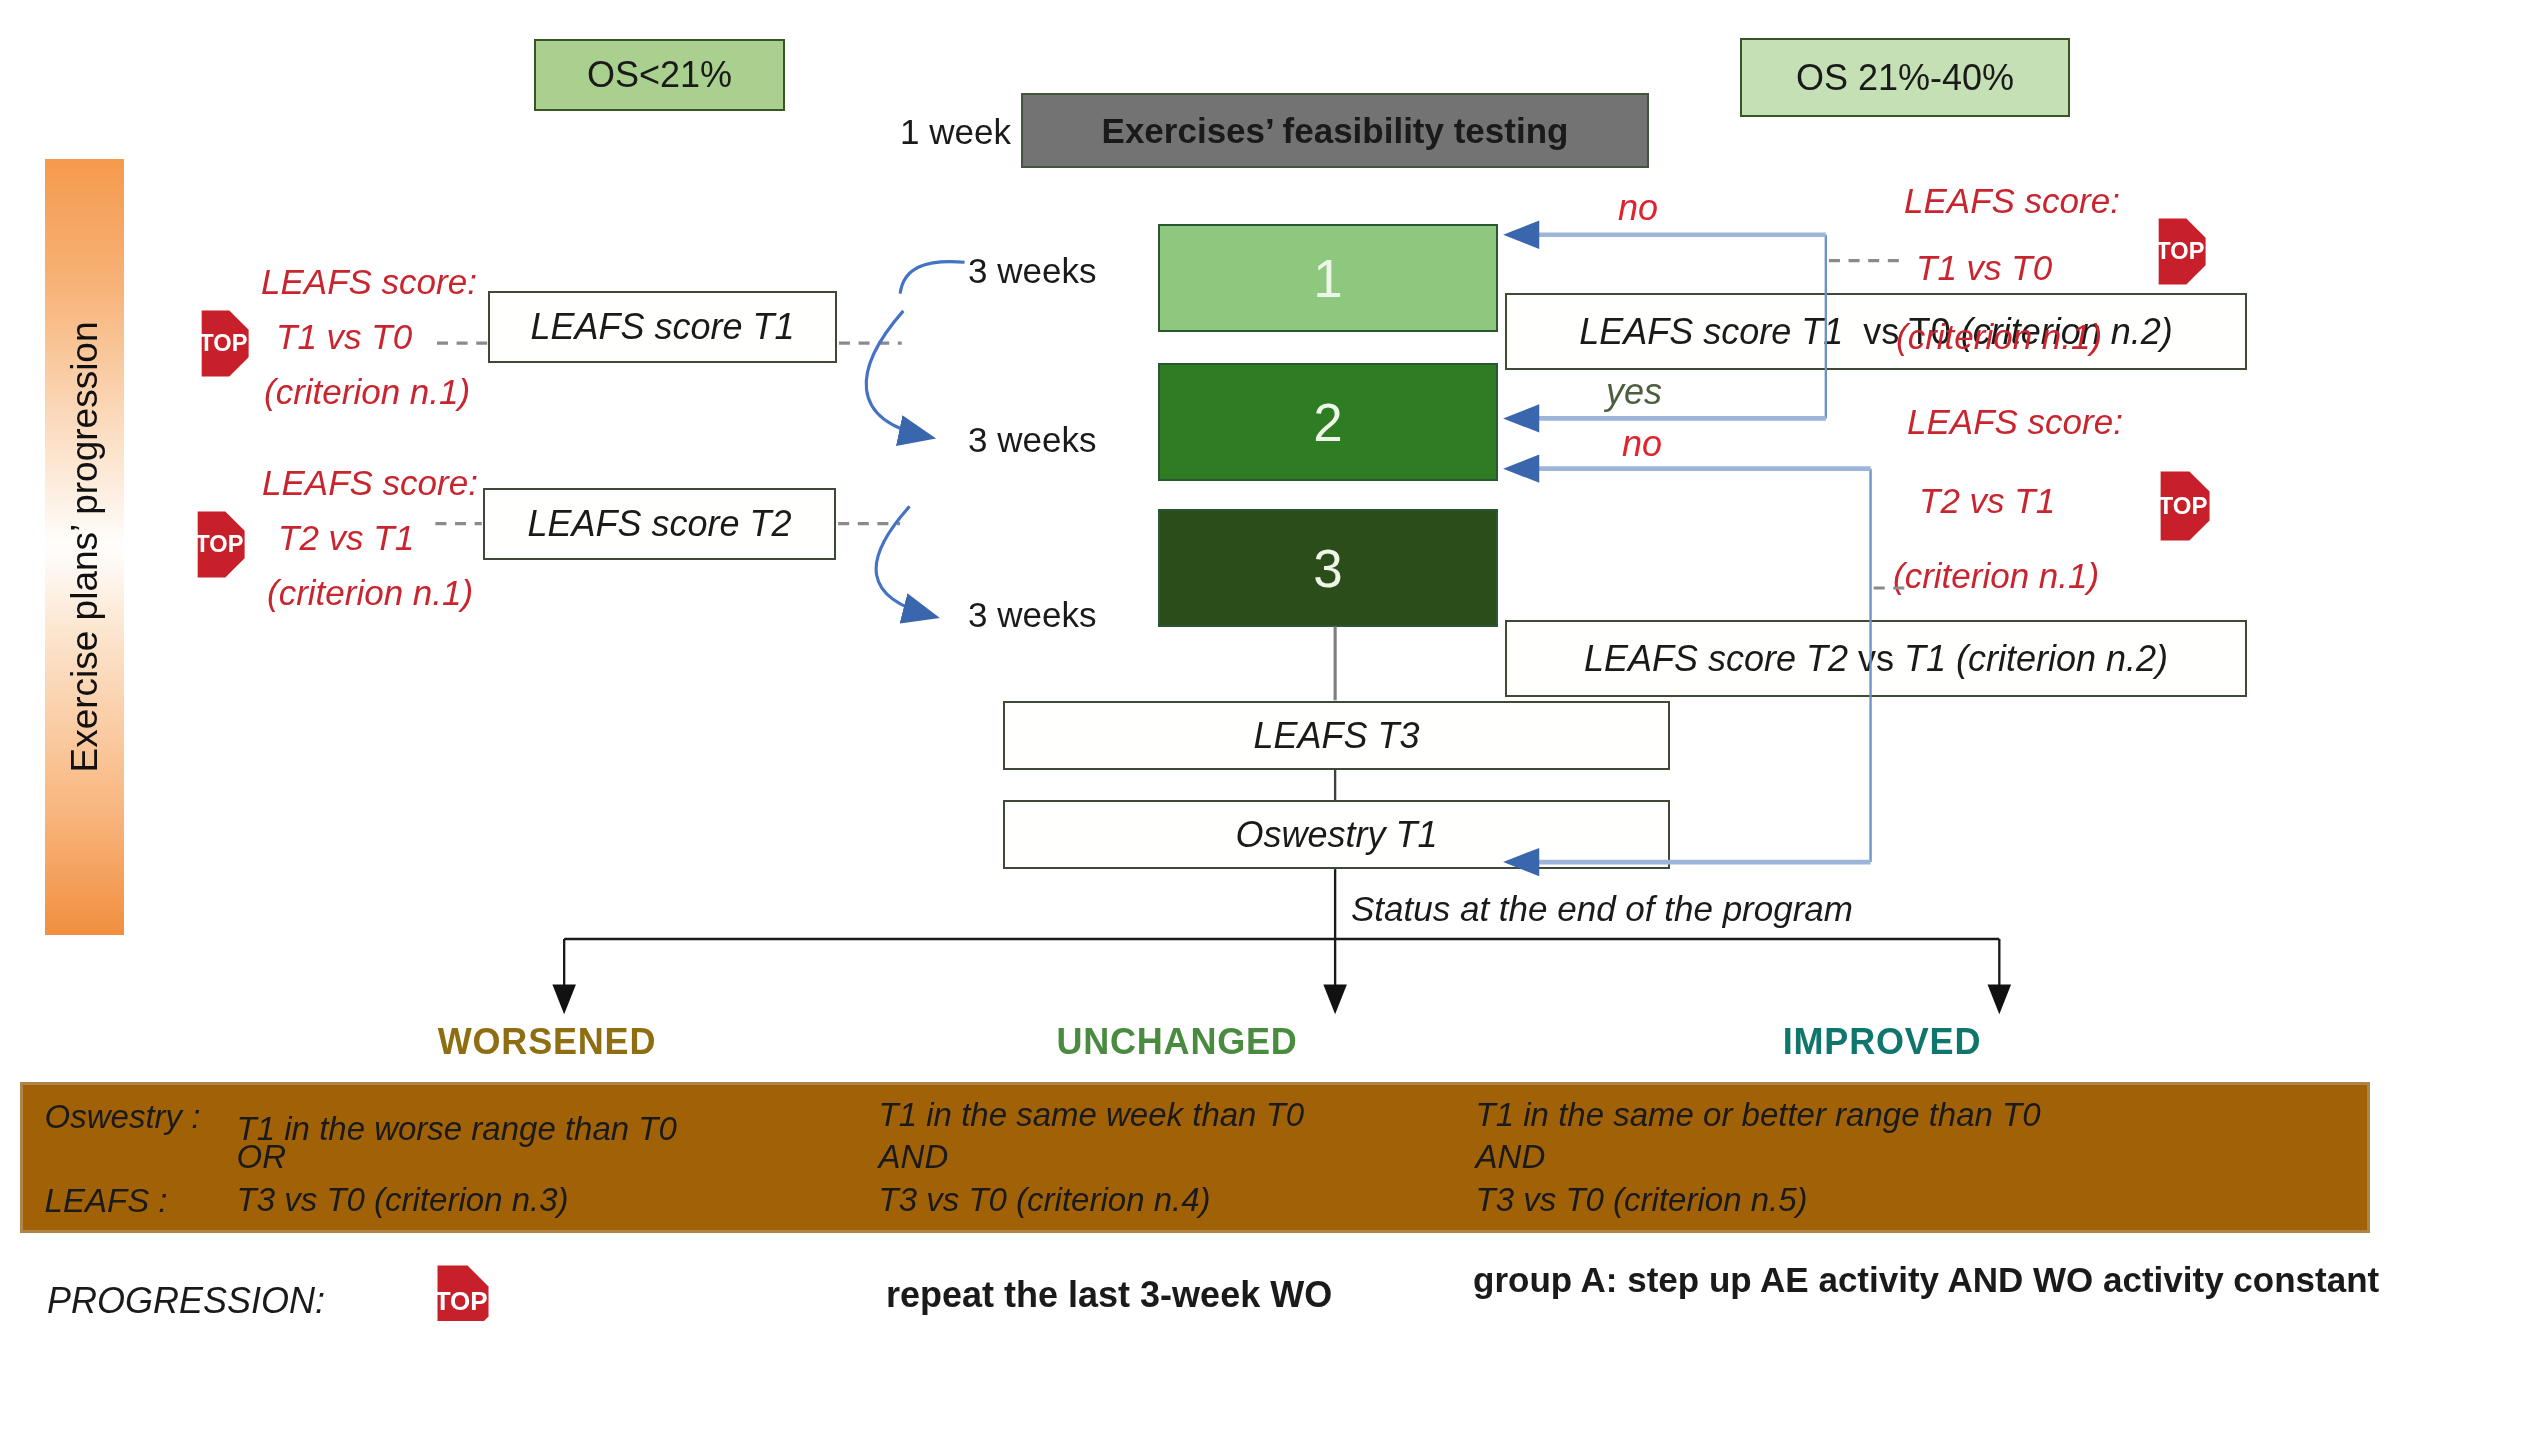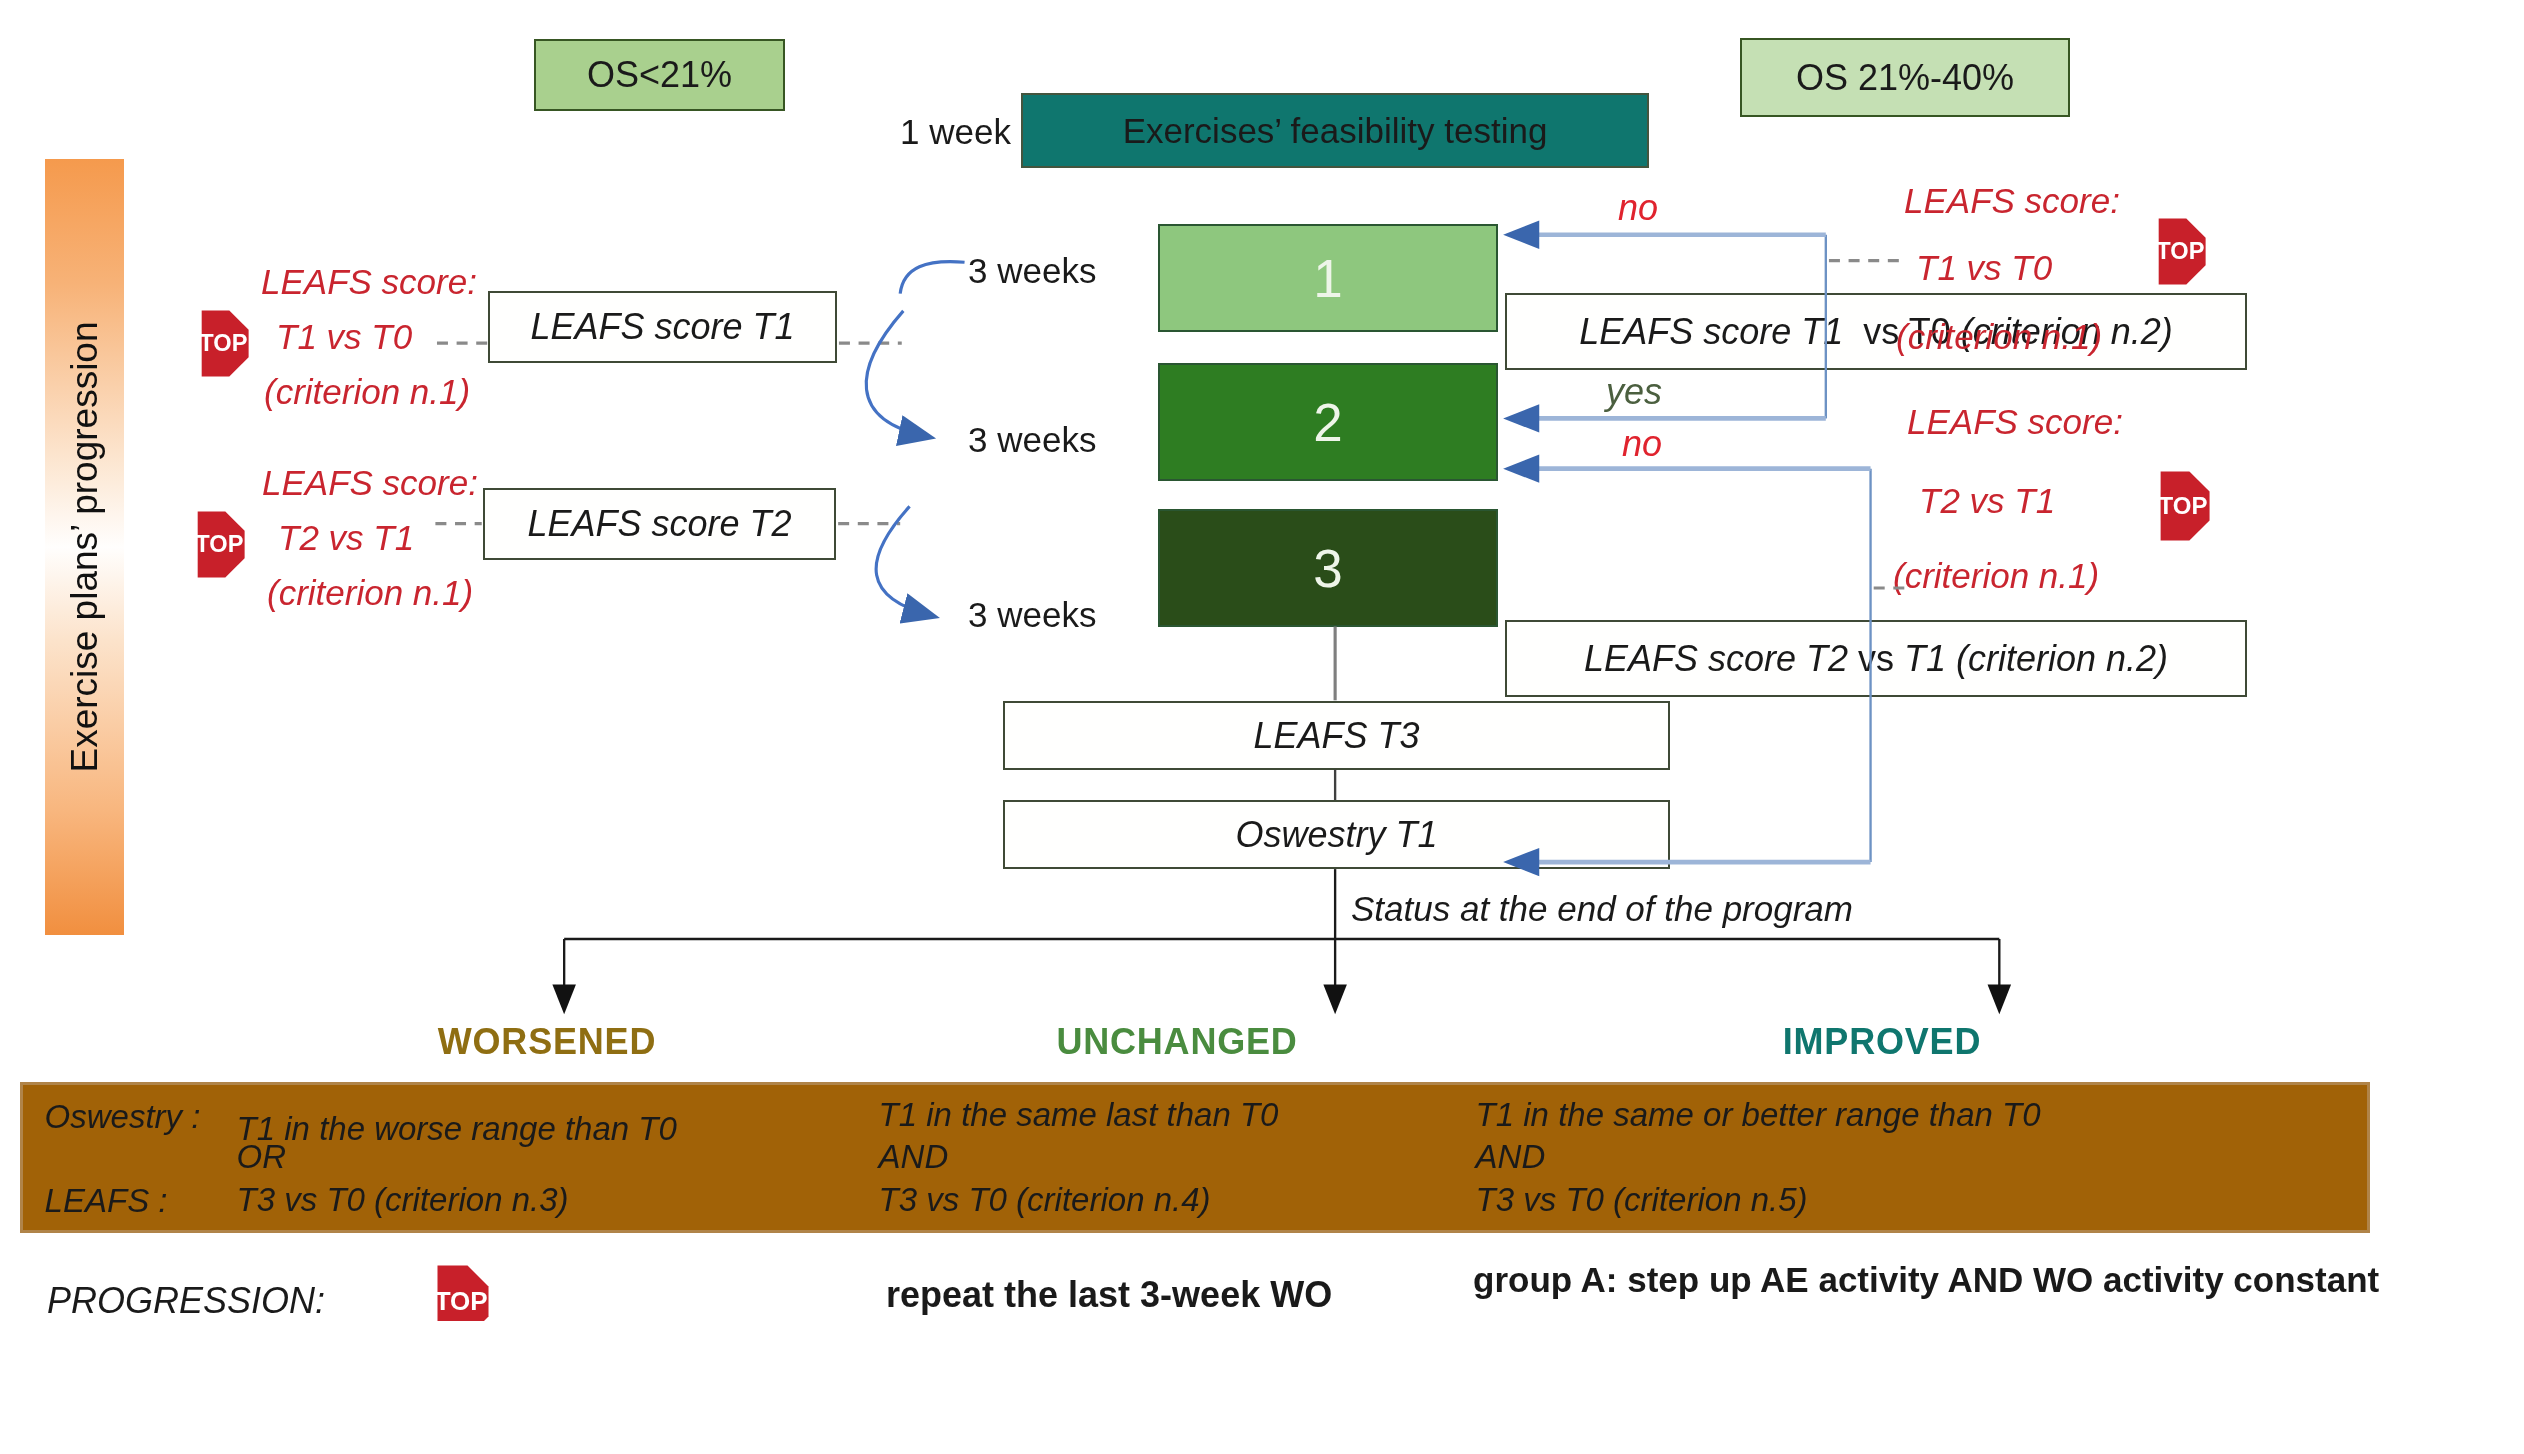--- a/index.html
+++ b/index.html
@@ -1,21 +1,21 @@
 <!DOCTYPE html>
 <html style="font-size:12.6px"><head>
 <meta charset="utf-8">
 <style>
   html,body{margin:0;padding:0;background:#fff;}
   #canvas{position:relative;width:2525px;height:1321px;background:#ffffff;overflow:hidden;
           font-family:"Liberation Sans",sans-serif;color:#1a1a1a;border-radius:8px;}
   .box{position:absolute;display:flex;align-items:center;justify-content:center;text-align:center;box-sizing:border-box;}
   .green-tag{background:#a9d08e;border:2.4px solid #375623;font-size:36px;}
   .green-tag-light{background:#c5e0b4;border:2.4px solid #375623;font-size:36px;}
-  .feas{background:#0f766e;border:2.4px solid #44553e;font-size:35px;}
+  .feas{background:#737373;border:2.4px solid #44553e;font-size:35px;font-weight:bold;}
   .white-box{background:#fffffe;border:2.4px solid #3f4a36;font-style:italic;font-size:36px;}
   .phase{position:absolute;display:flex;align-items:center;justify-content:center;
          font-size:53px;color:#eef5e9;border:2.4px solid #2a5632;box-sizing:border-box;}
   .plain{position:absolute;font-size:35px;}
   .italic{font-style:italic;}
   .red-line{position:absolute;font-size:35px;font-style:italic;color:#c9252f;white-space:nowrap;}
   .flow-label{position:absolute;font-size:36px;font-style:italic;text-align:center;white-space:nowrap;}
   .hdr{position:absolute;font-size:36px;font-weight:bold;text-align:center;letter-spacing:0.8px;}
   .stop{position:absolute;display:flex;align-items:center;justify-content:center;
         background:#c8202a;color:#ffffff;font-weight:bold;
@@ -115,21 +115,21 @@
   <div class="hdr" style="left: 1725px; top: 1021px; width: 314px; color: #0f766e;">IMPROVED</div>
 
   <div class="tbl">
     <div class="cell" style="left:22px;top:12.6px;">Oswestry :</div>
     <div class="cell" style="left:22px;top:97px;">LEAFS :</div>
 
     <div class="cell" style="left:214px;top:25px;">T1 in the worse range than T0</div>
     <div class="cell" style="left:214px;top:53px;">OR</div>
     <div class="cell" style="left:214px;top:96px;">T3 vs T0 (criterion n.3)</div>
 
-    <div class="cell" style="left:856px;top:11px;">T1 in the same last than T0</div>
+    <div class="cell" style="left:856px;top:11px;">T1 in the same week than T0</div>
     <div class="cell" style="left:856px;top:53px;">AND</div>
     <div class="cell" style="left:856px;top:96px;">T3 vs T0 (criterion n.4)</div>
 
     <div class="cell" style="left:1453px;top:11px;">T1 in the same or better range than T0</div>
     <div class="cell" style="left:1453px;top:53px;">AND</div>
     <div class="cell" style="left:1453px;top:96px;">T3 vs T0 (criterion n.5)</div>
   </div>
 
   <div class="plain italic" style="left:47px;top:1280px;width:330px;font-size:36px;">PROGRESSION:</div>
   <div class="stop" style="left:415px;top:1264px;width:75px;height:75px;font-size:26px;">

